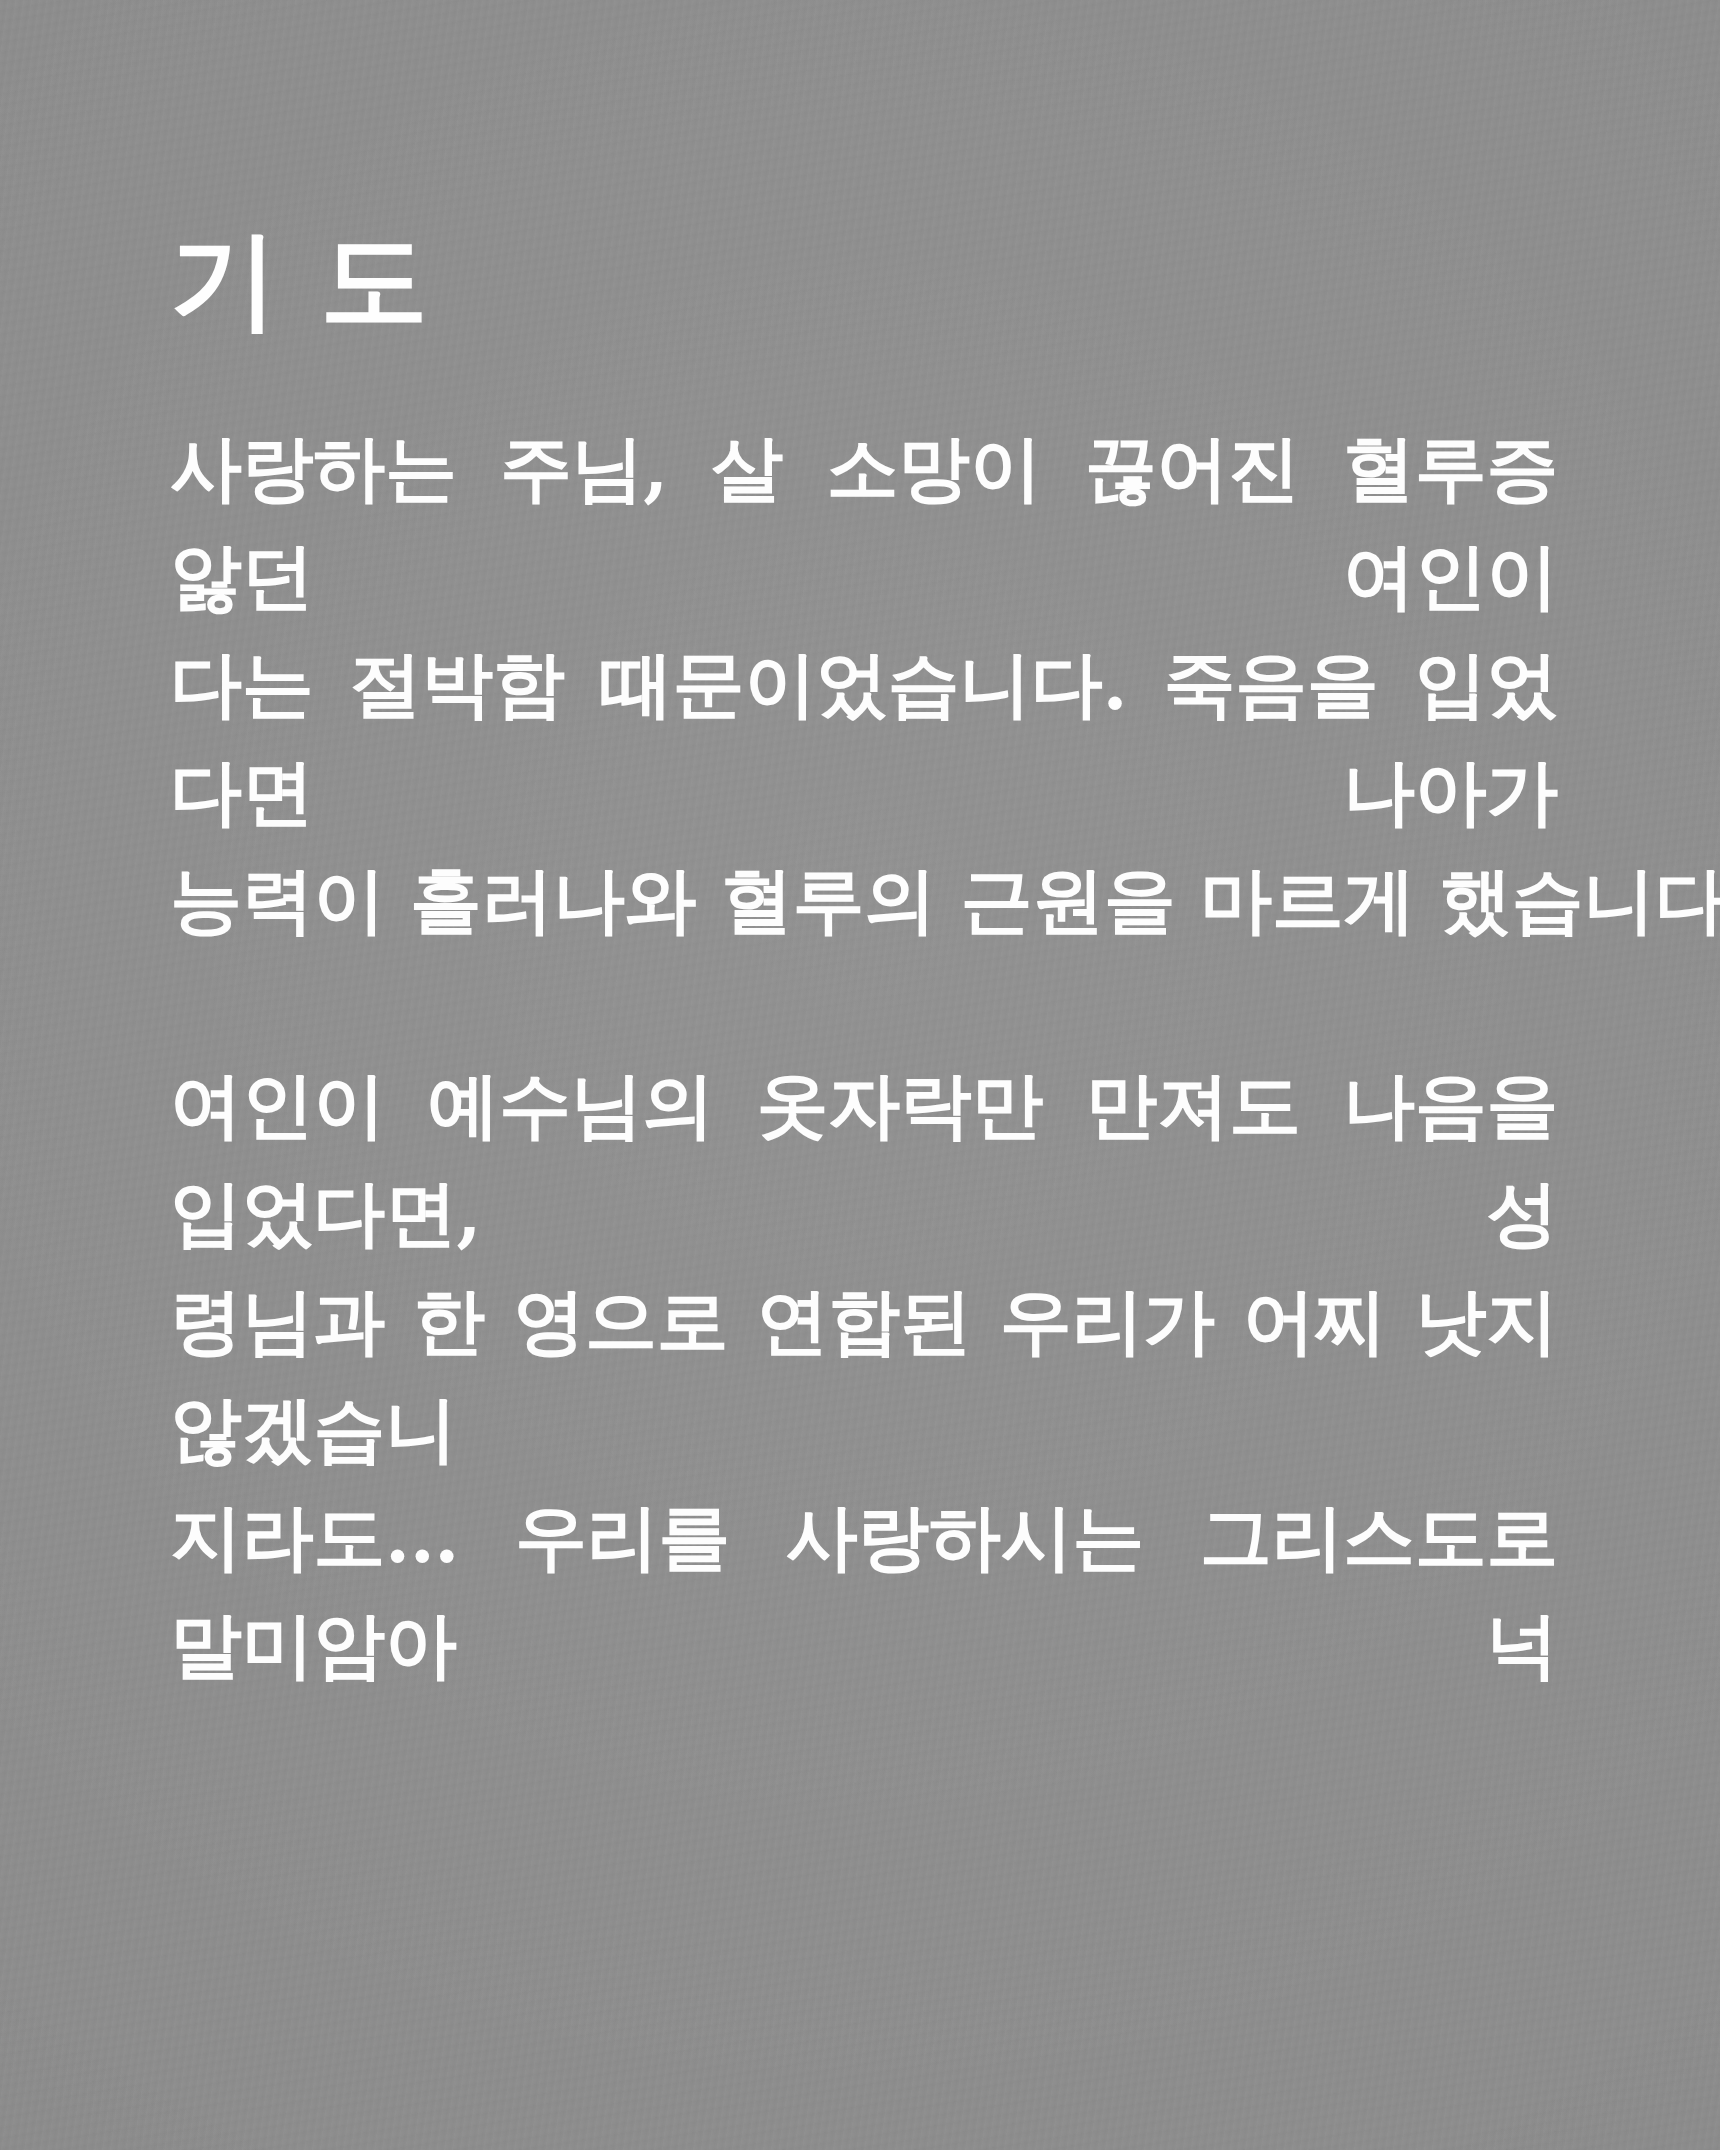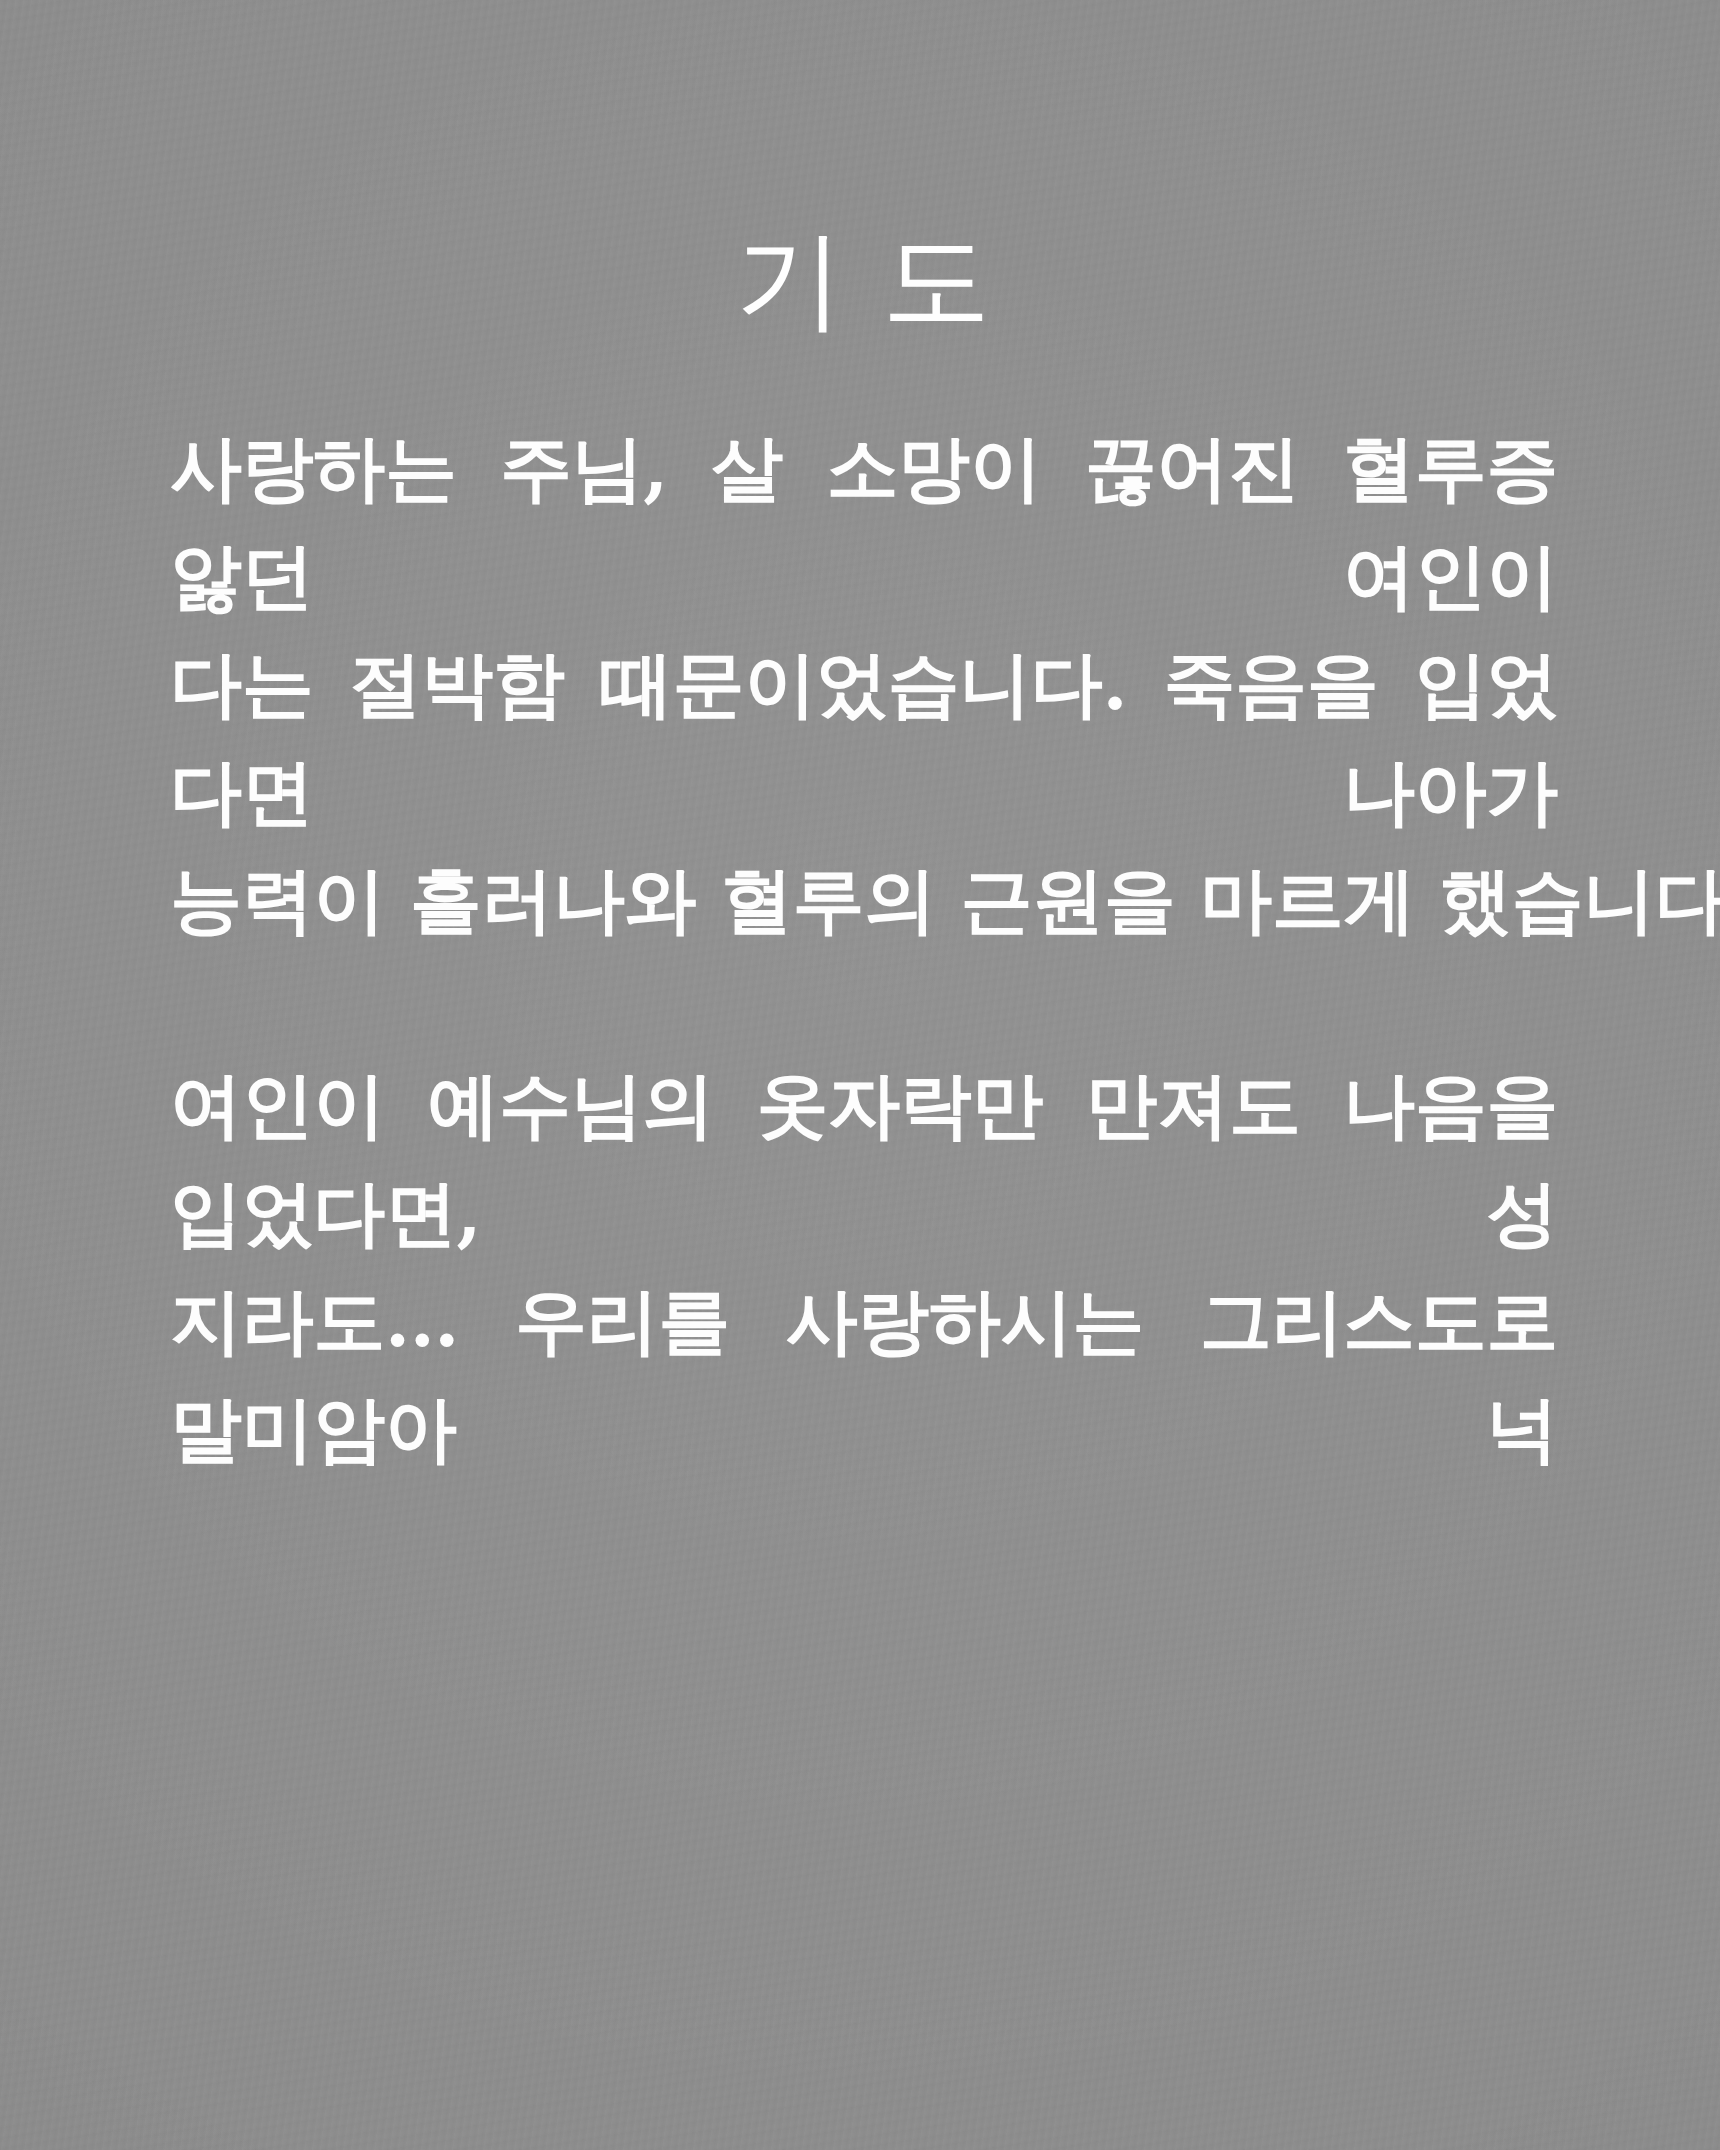--- a/index.html
+++ b/index.html
@@ -23,24 +23,24 @@
       radial-gradient(ellipse 140% 110% at 50% 42%, rgba(255,255,255,0.045) 0%, rgba(255,255,255,0.0) 55%, rgba(0,0,0,0.05) 100%),
       repeating-linear-gradient(98deg, rgba(255,255,255,0.018) 0px, rgba(255,255,255,0.0) 2.6px, rgba(0,0,0,0.016) 5.2px, rgba(0,0,0,0.0) 7.7px),
       repeating-linear-gradient(171deg, rgba(0,0,0,0.013) 0px, rgba(0,0,0,0.0) 3.4px, rgba(255,255,255,0.013) 6.9px, rgba(255,255,255,0.0) 10.3px);
   }
   .sheet {
     position: relative;
     padding: 215px 163px 0 170px;
     color: #fdfdfd;
   }
   .title {
-    text-align: center;
+    text-align: left;
     font-size: 108px;
     line-height: 1.2;
-    font-weight: 400;
+    font-weight: 700;
     letter-spacing: 0.02em;
     margin: 0 0 69px 0;
     color: #fefefe;
   }
   .prayer-body {
     font-size: 72px;
     line-height: 108px;
     font-weight: 600;
     letter-spacing: -0.005em;
   }
@@ -72,17 +72,18 @@
   <h1 class="title">기 도</h1>
 
   <main class="prayer-body" id="prayer-body">
       <div class="para">
         <div class="line fill">사랑하는 주님, 살 소망이 끊어진 혈루증 앓던 여인이</div>
         <div class="line fill">다는 절박함 때문이었습니다. 죽음을 입었다면 나아가</div>
         <div class="line end">능력이 흘러나와 혈루의 근원을 마르게 했습니다.</div>
       </div>
       <div class="para">
         <div class="line fill">여인이 예수님의 옷자락만 만져도 나음을 입었다면, 성</div>
+        <div class="line fill">령님과 한 영으로 연합된 우리가 어찌 낫지 않겠습니</div>
         <div class="line fill">지라도... 우리를 사랑하시는 그리스도로 말미암아 넉</div>
       </div>
     </main>
 </div>
 
 
 </body></html>

